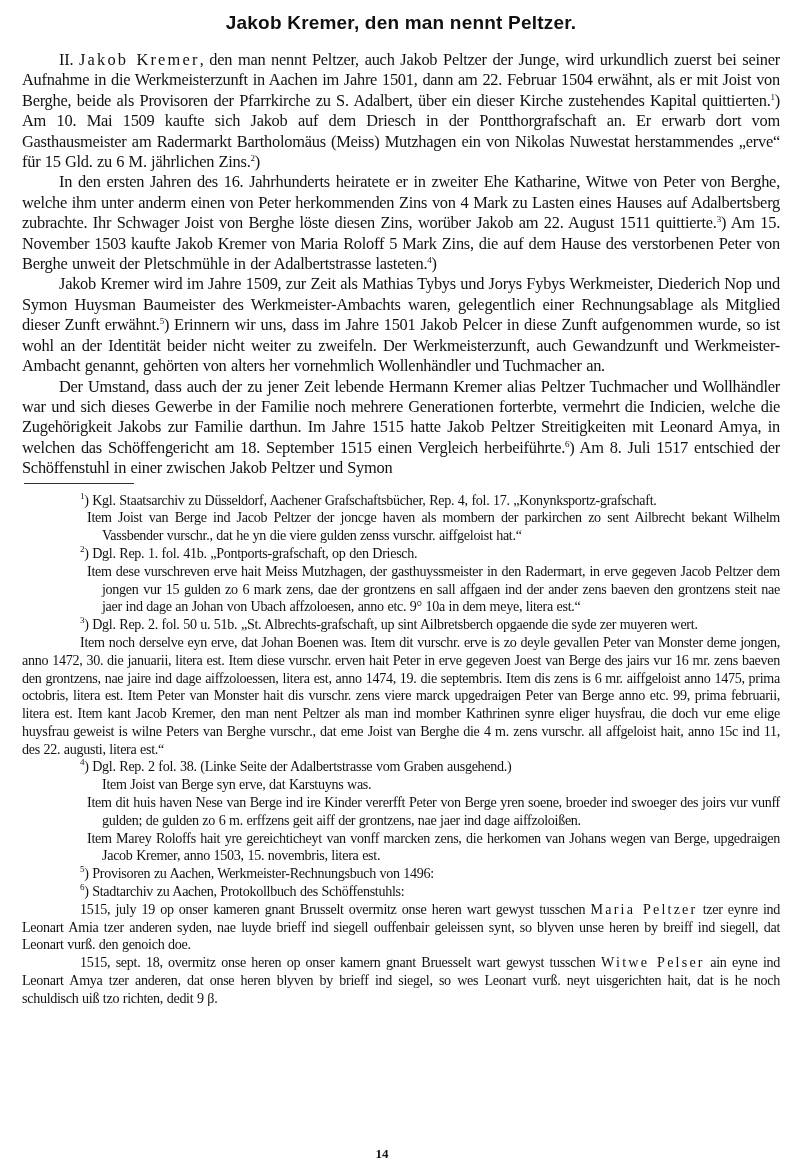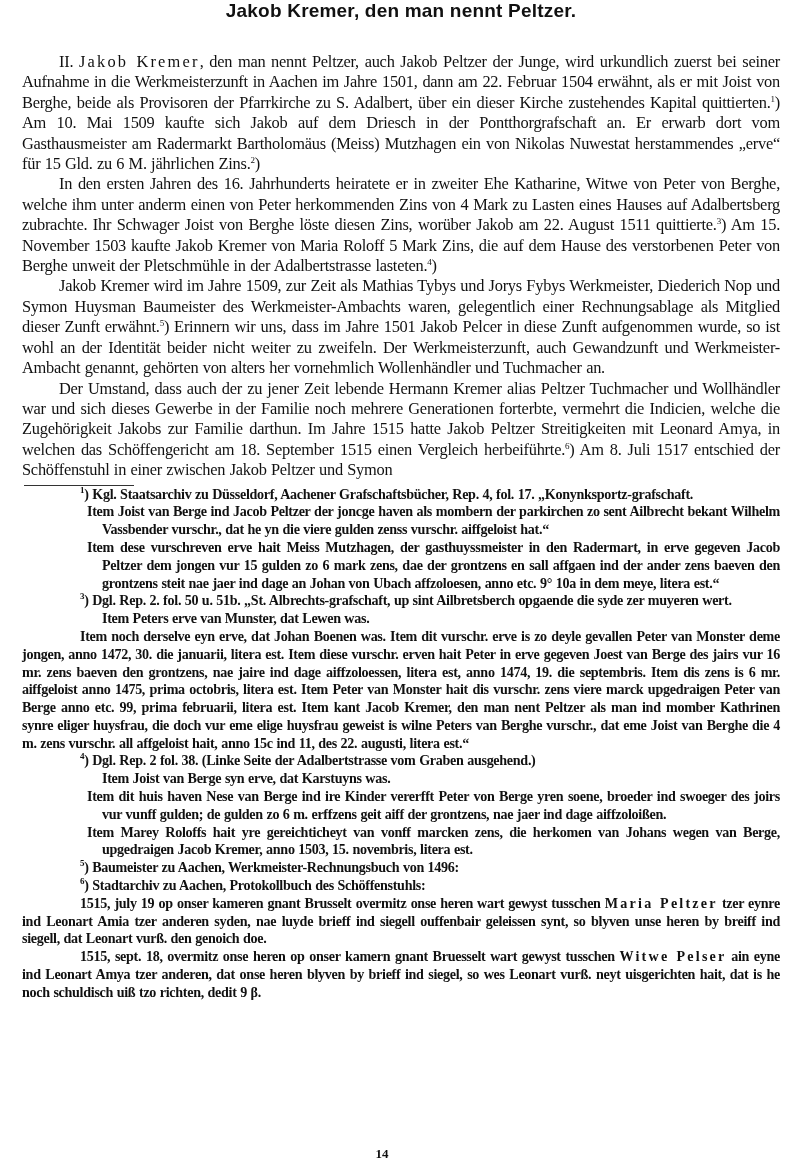--- a/index.html
+++ b/index.html
@@ -5,38 +5,38 @@
     html, body { margin: 0; padding: 0; background: #ffffff; }
     body {
       width: 800px; height: 1169px; position: relative; overflow: hidden;
       font-family: "Liberation Serif", "DejaVu Serif", serif;
       color: #111;
     }
     .page { position: absolute; left: 22px; top: 0; width: 758px; }
     .title {
       font-family: "Liberation Sans", "DejaVu Sans", sans-serif;
       font-weight: bold; font-size: 19px; text-align: center;
-      height: 28px; letter-spacing: 0.2px;
+      margin-top: 12px; height: 28px; letter-spacing: 0.2px;
     }
     .body-text {
-      margin-top: 24px;
+      margin-top: 10px;
       font-size: 16.4px; line-height: 20.4px; text-align: justify;
       letter-spacing: -0.25px; word-spacing: 0.5px;
     }
     .body-text p { margin: 0; text-indent: 37px; }
     .sp { letter-spacing: 2.2px; }
     sup { font-size: 9px; vertical-align: 6px; line-height: 0; }
     .rule {
       width: 110px; height: 0; border-top: 1px solid #333;
       margin: 4px 0 0 2px;
     }
     .notes {
-      margin-top: 0;
+      margin-top: 8px;
       font-size: 14.1px; line-height: 17.8px; text-align: justify;
-      letter-spacing: -0.3px; word-spacing: 0.4px; font-weight: bold;
+      letter-spacing: -0.3px; word-spacing: 0.4px;
     }
     .notes p { margin: 0; }
     .fn { padding-left: 58px; }
     .it { padding-left: 80px; text-indent: -15px; }
     .it2 { padding-left: 80px; }
     .para { text-indent: 58px; }
     .frac { font-size: 9px; }
     .pageno {
       position: absolute; left: 0; width: 764px; top: 1146px;
       text-align: center; font-size: 13px; font-weight: bold;
@@ -54,32 +54,32 @@
     <p><span>Jakob Kremer wird im Jahre 1509, zur Zeit als Mathias Tybys und Jorys Fybys Werkmeister, Diederich Nop und Symon Huysman Baumeister des Werkmeister-Ambachts waren, gelegentlich einer Rechnungsablage als Mitglied dieser Zunft erwähnt.</span><sup>5</sup><span>)  Erinnern wir uns, dass im Jahre 1501 Jakob Pelcer in diese Zunft aufgenommen wurde, so ist wohl an der Identität beider nicht weiter zu zweifeln.  Der Werkmeisterzunft, auch Gewandzunft und Werkmeister-Ambacht genannt, gehörten von alters her vornehmlich Wollenhändler und Tuchmacher an.</span></p>
     <p><span>Der Umstand, dass auch der zu jener Zeit lebende Hermann Kremer alias Peltzer Tuchmacher und Wollhändler war und sich dieses Gewerbe in der Familie noch mehrere Generationen forterbte, vermehrt die Indicien, welche die Zugehörigkeit Jakobs zur Familie darthun.  Im Jahre 1515 hatte Jakob Peltzer Streitigkeiten mit Leonard Amya, in welchen das Schöffengericht am 18. September 1515 einen Vergleich herbeiführte.</span><sup>6</sup><span>)  Am 8. Juli 1517 entschied der Schöffenstuhl in einer zwischen Jakob Peltzer und Symon</span></p>
   </div>
 
   <div class="rule"></div>
 
   <div class="notes">
     <p class="fn"><sup>1</sup><span>) Kgl. Staatsarchiv zu Düsseldorf, Aachener Grafschaftsbücher, Rep. 4, fol. 17.  „Konynksportz-grafschaft.</span></p>
     <p class="it">Item Joist van Berge ind Jacob Peltzer der joncge haven als mombern der parkirchen zo sent Ailbrecht bekant Wilhelm Vassbender vurschr., dat he yn die viere gulden zenss vurschr. aiffgeloist hat.“</p>
 
+    <p class="fn"><sup>2</sup><span>) Dgl. Rep. 1. fol. 41b.  „Pontports-grafschaft, op den Driesch.</span></p>
     <p class="it">Item dese vurschreven erve hait Meiss Mutzhagen, der gasthuyssmeister in den Radermart, in erve gegeven Jacob Peltzer dem jongen vur 15 gulden zo 6 mark zens, dae der grontzens en sall affgaen ind der ander zens baeven den grontzens steit nae jaer ind dage an Johan von Ubach affzoloesen, anno etc. 9° 10a in dem meye, litera est.“</p>
 
     <p class="fn"><sup>3</sup><span>) Dgl. Rep. 2. fol. 50 u. 51b.  „St. Albrechts-grafschaft, up sint Ailbretsberch opgaende die syde zer muyeren wert.</span></p>
-    <p class="it2">Item Peters erve van Munster, dat Lewen was.</p>
     <p class="para">Item noch derselve eyn erve, dat Johan Boenen was.  Item dit vurschr. erve is zo deyle gevallen Peter van Monster deme jongen, anno 1472, 30. die januarii, litera est.  Item diese vurschr. erven hait Peter in erve gegeven Joest van Berge des jairs vur 16 mr. zens baeven den grontzens, nae jaire ind dage aiffzoloessen, litera est, anno 1474, 19. die septembris.  Item dis zens is 6 mr. aiffgeloist anno 1475, prima octobris, litera est.  Item Peter van Monster hait dis vurschr. zens viere marck upgedraigen Peter van Berge anno etc. 99, prima februarii, litera est.  Item kant Jacob Kremer, den man nent Peltzer als man ind momber Kathrinen synre eliger huysfrau, die doch vur eme elige huysfrau geweist is wilne Peters van Berghe vurschr., dat eme Joist van Berghe die 4 m. zens vurschr. all affgeloist hait, anno 15c ind 11, des 22. augusti, litera est.“</p>
 
     <p class="fn"><sup>4</sup><span>) Dgl. Rep. 2 fol. 38. (Linke Seite der Adalbertstrasse vom Graben ausgehend.)</span></p>
     <p class="it2">Item Joist van Berge syn erve, dat Karstuyns was.</p>
     <p class="it">Item dit huis haven Nese van Berge ind ire Kinder vererfft Peter von Berge yren soene, broeder ind swoeger des joirs vur vunff gulden; de gulden zo 6 m. erffzens geit aiff der grontzens, nae jaer ind dage aiffzoloißen.</p>
     <p class="it">Item Marey Roloffs hait yre gereichticheyt van vonff marcken zens, die herkomen van Johans wegen van Berge, upgedraigen Jacob Kremer, anno 1503, 15. novembris, litera est.</p>
 
-    <p class="fn"><sup>5</sup><span>) Baumeister zu Aachen, Werkmeister-Rechnungsbuch von 1496:</span></p>
+    <p class="fn"><sup>5</sup><span>) Provisoren zu Aachen, Werkmeister-Rechnungsbuch von 1496:</span></p>
 
     <p class="fn"><sup>6</sup><span>) Stadtarchiv zu Aachen, Protokollbuch des Schöffenstuhls:</span></p>
     <p class="para"><span>1515, july 19 op onser kameren gnant Brusselt overmitz onse heren wart gewyst tusschen </span><span class="sp">Maria Peltzer</span><span> tzer eynre ind Leonart Amia tzer anderen syden, nae luyde brieff ind siegell ouffenbair geleissen synt, so blyven unse heren by breiff ind siegell, dat Leonart vurß. den genoich doe.</span></p>
     <p class="para"><span>1515, sept. 18, overmitz onse heren op onser kamern gnant Bruesselt wart gewyst tusschen </span><span class="sp">Witwe Pelser</span><span> ain eyne ind Leonart Amya tzer anderen, dat onse heren blyven by brieff ind siegel, so wes Leonart vurß. neyt uisgerichten hait, dat is he noch schuldisch uiß tzo richten, dedit 9 β.</span></p>
   </div>
 </div>
 
 <div class="pageno">14</div>
 
 </body></html>

